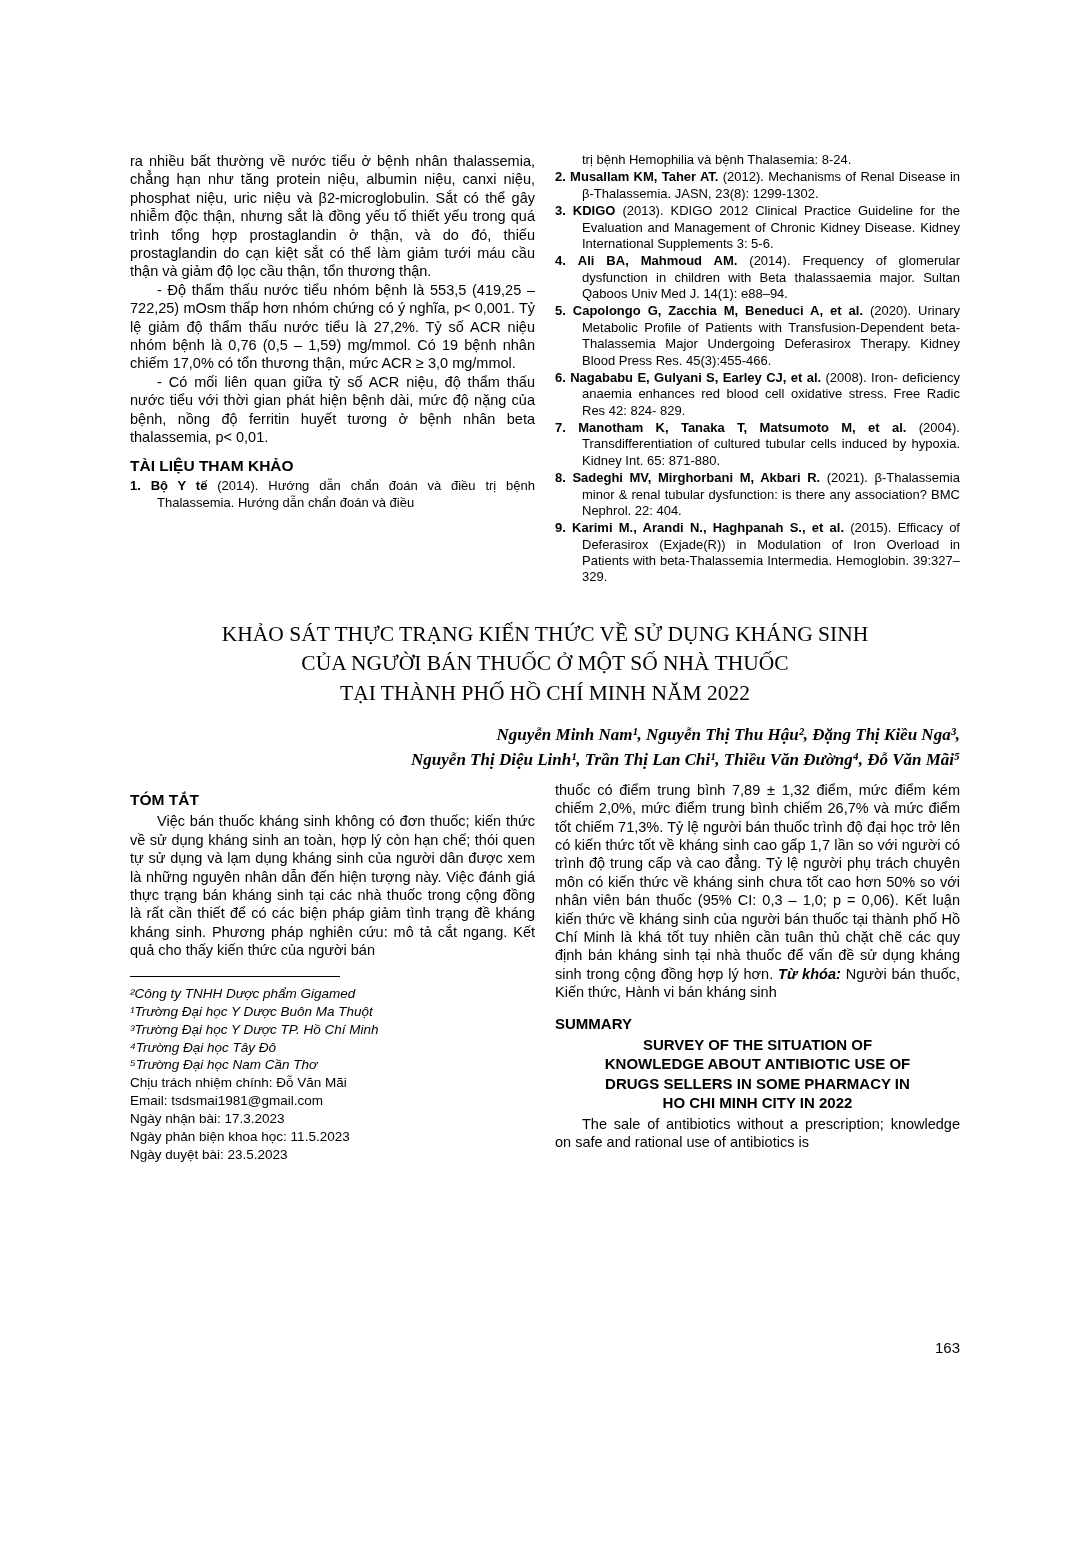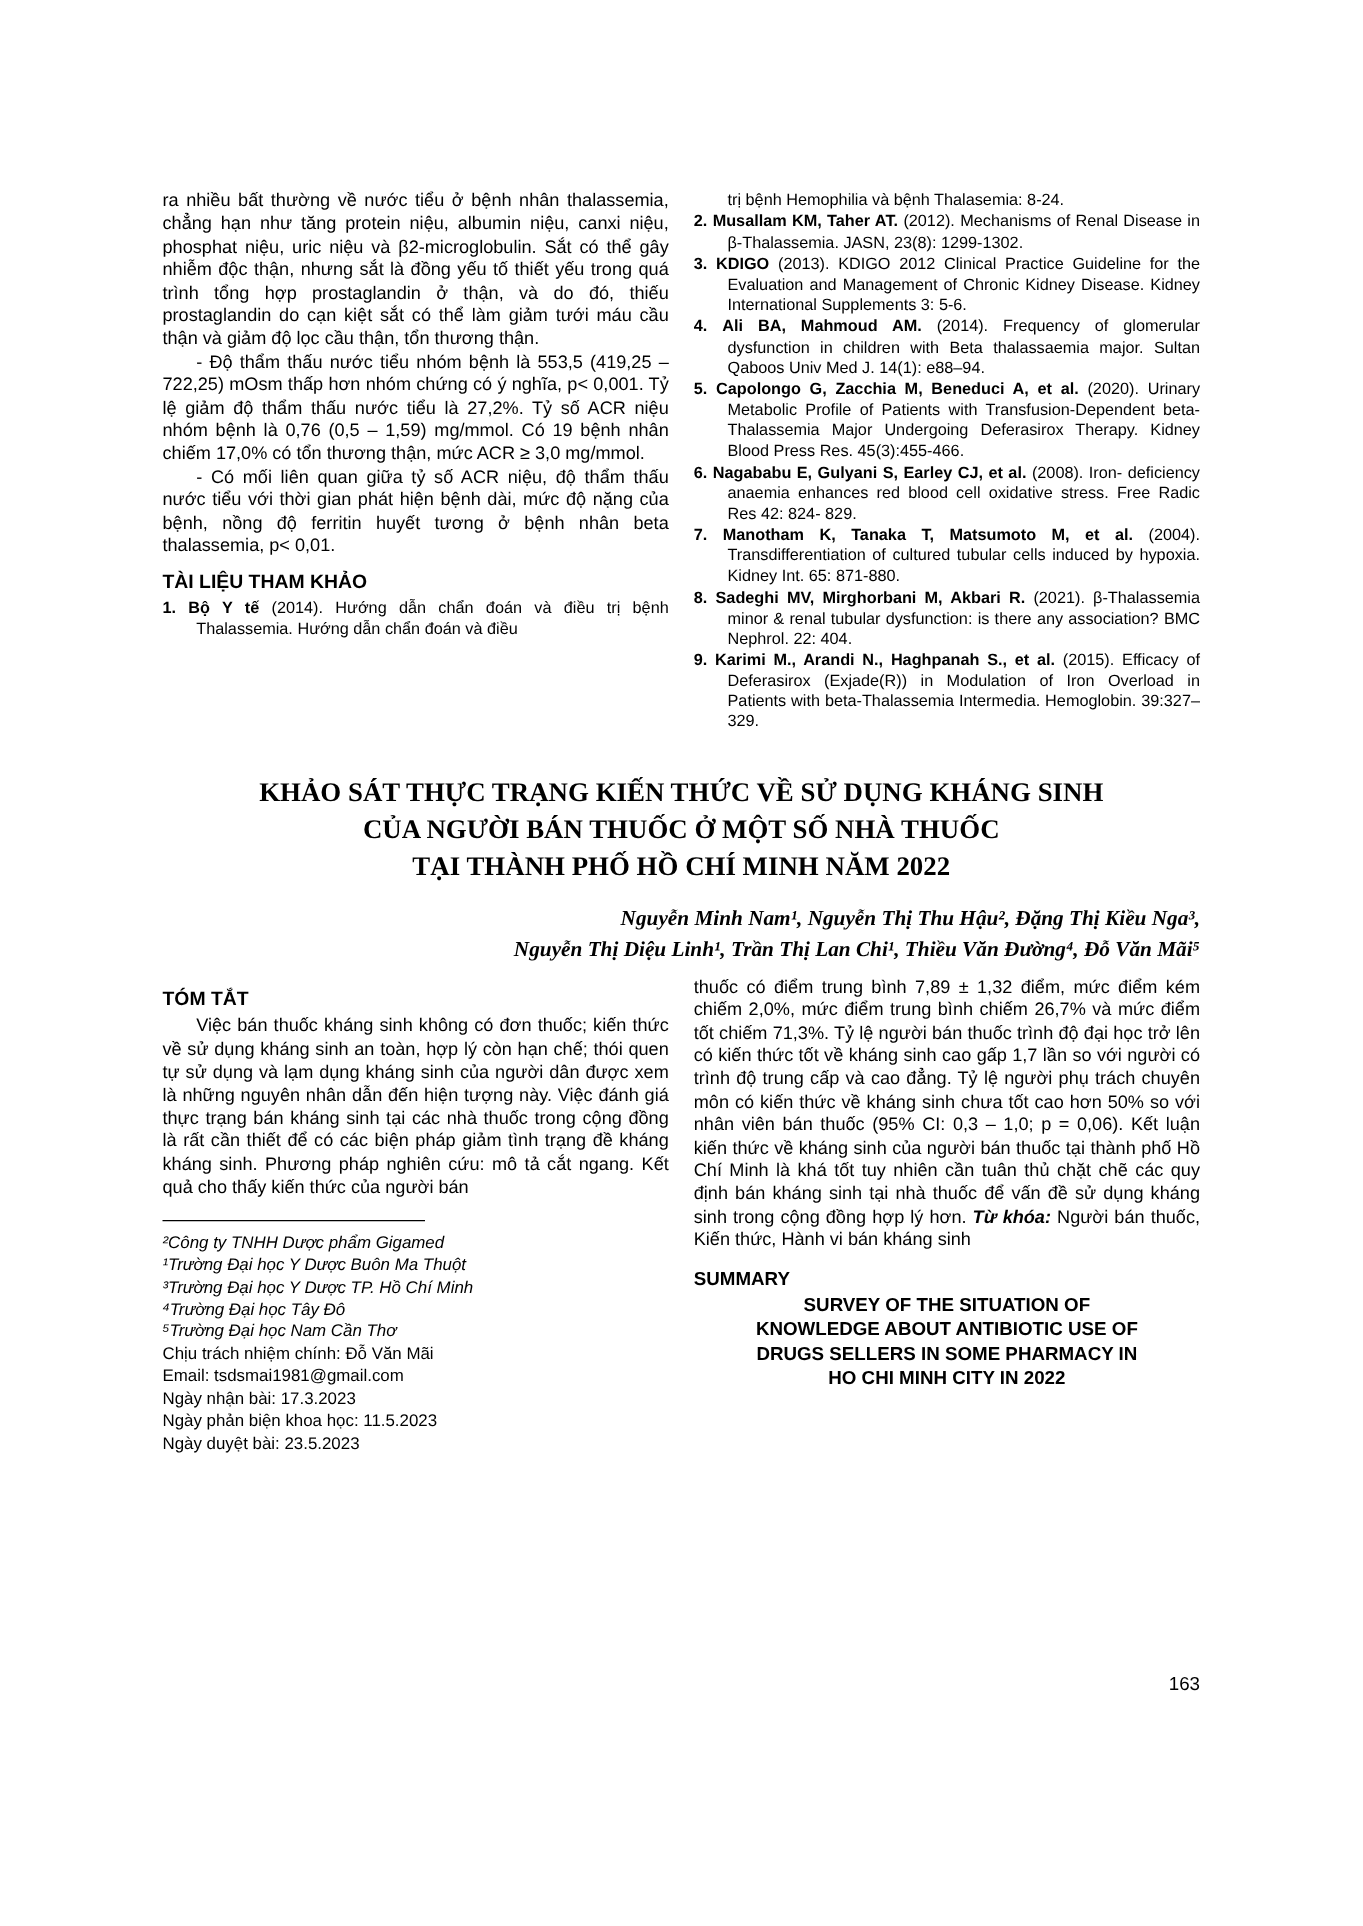--- a/index.html
+++ b/index.html
@@ -37,21 +37,21 @@
     line-height: 1.26;
     text-align: justify;
   }
   .ref { padding-left: 27px; text-indent: -27px; margin-top: 1px; }
   .ref-cont { padding-left: 27px; }
   .rb { font-weight: bold; }
   .article-title {
     margin-top: 34px;
     text-align: center;
     font-family: "Liberation Serif", "DejaVu Serif", serif;
-    font-weight: bold;
+    font-weight: normal;
     font-size: 21.5px;
     line-height: 1.38;
   }
   .article-authors {
     margin-top: 13px;
     text-align: right;
     font-family: "Liberation Serif", "DejaVu Serif", serif;
     font-weight: bold;
     font-style: italic;
     font-size: 17px;
@@ -175,18 +175,19 @@
       </div>
     </div>
     <div class="col">
       <p class="para">
         <span>thuốc có điểm trung bình 7,89 ± 1,32 điểm, mức điểm kém chiếm 2,0%, mức điểm trung bình chiếm 26,7% và mức điểm tốt chiếm 71,3%. Tỷ lệ người bán thuốc trình độ đại học trở lên có kiến thức tốt về kháng sinh cao gấp 1,7 lần so với người có trình độ trung cấp và cao đẳng. Tỷ lệ người phụ trách chuyên môn có kiến thức về kháng sinh chưa tốt cao hơn 50% so với nhân viên bán thuốc (95% CI: 0,3 – 1,0; p = 0,06). Kết luận kiến thức về kháng sinh của người bán thuốc tại thành phố Hồ Chí Minh là khá tốt tuy nhiên cần tuân thủ chặt chẽ các quy định bán kháng sinh tại nhà thuốc để vấn đề sử dụng kháng sinh trong cộng đồng hợp lý hơn.</span>
         <span class="kw-label">Từ khóa:</span>
         <span>Người bán thuốc, Kiến thức, Hành vi bán kháng sinh</span>
       </p>
       <h3 class="summary-heading">SUMMARY</h3>
       <div class="summary-title">SURVEY OF THE SITUATION OF KNOWLEDGE ABOUT ANTIBIOTIC USE OF DRUGS SELLERS IN SOME PHARMACY IN HO CHI MINH CITY IN 2022</div>
+      <p class="para indent">The sale of antibiotics without a prescription; knowledge on safe and rational use of antibiotics is</p>
     </div>
   </section>
 
   <div class="page-number">163</div>
 
 </div>
 
 </body></html>

